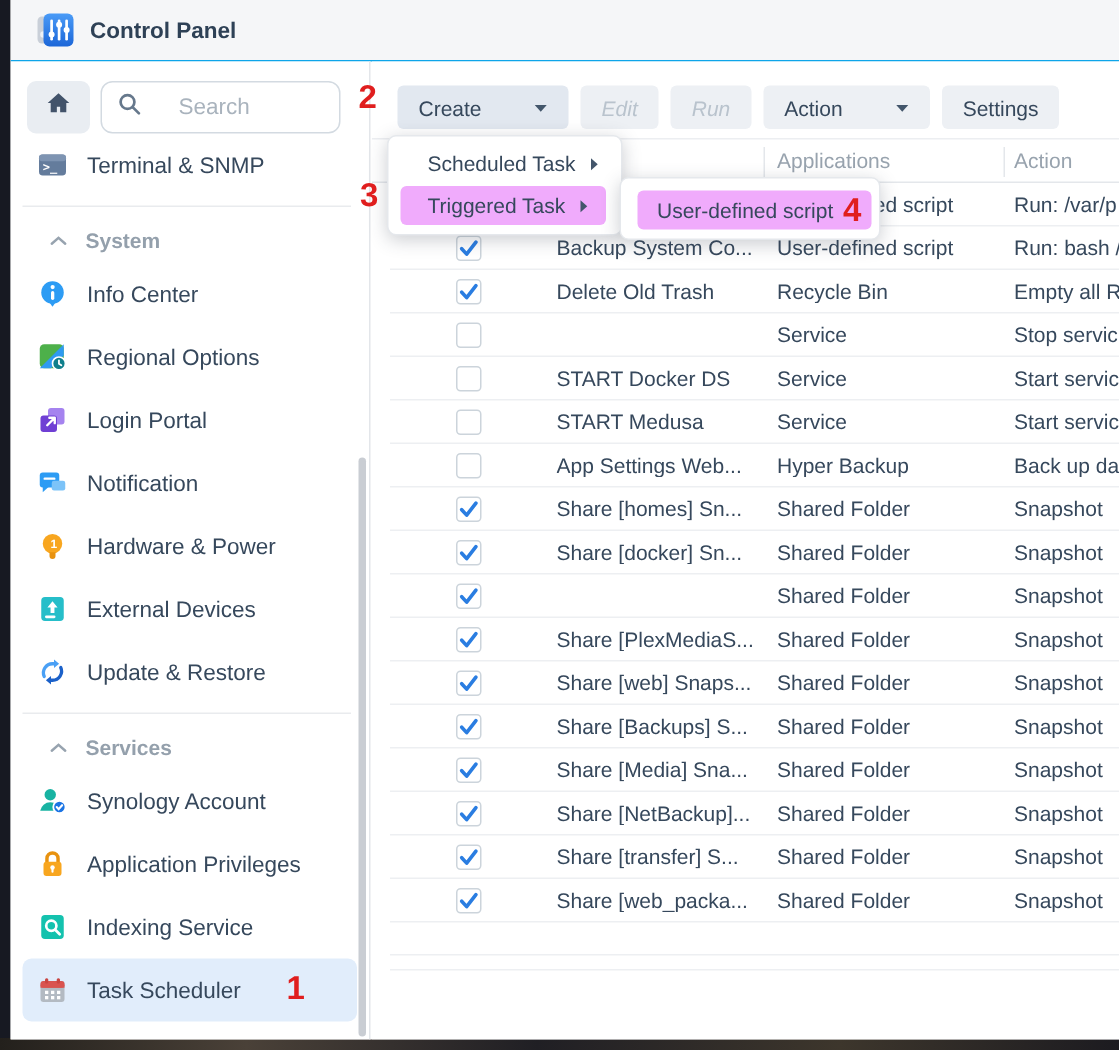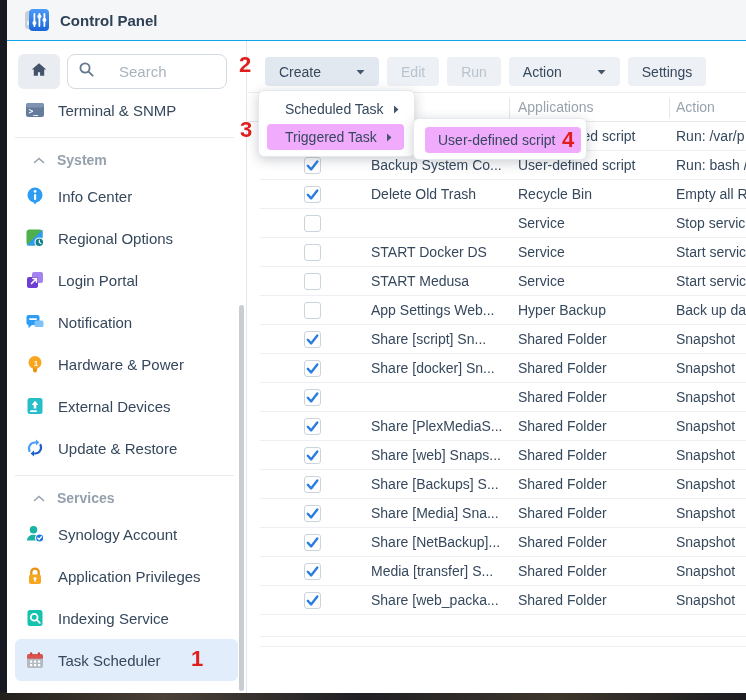--- a/index.html
+++ b/index.html
@@ -67,21 +67,21 @@
   }
   
   .main { position:absolute; left:241px; top:41px; right:0; bottom:0; background:#fff; overflow:hidden; }
   .toolbar { position:absolute; top:16px; left:17px; display:flex; gap:8px; }
   .btn {
     height:29px; border:none; border-radius:4px; background:#edf0f4;
     color:#36485c; font-size:14px; font-family:inherit; padding:0 14px;
     display:flex; align-items:center; cursor:pointer;gap:27px;
   }
   .btn.active { background:#e2e8f0; }
-  .btn.disabled { color:#b9c3cd; cursor:default; }
+  .btn.disabled { color:#b9c3cd; cursor:default;font-style:italic; }
   .btn .caret { margin-left:8px; display:flex; }
   .grid-header {
     position:absolute; top:51px; left:0; right:0; height:30px;
     border-top:1px solid #eceef1; border-bottom:1px solid #e4e7eb; background:#fff;
   }
   .grid-header .hcell { position:absolute; top:6px; font-size:14px; color:#98a3ae; cursor:pointer; }
   .hcell.col-name { left:123px; }
   .hcell.col-apps { left:270px; }
   .hcell.col-action { left:428px; }
   .hsep { position:absolute; top:5px; width:1px; height:20px; background:#e4e7eb; }
@@ -426,21 +426,21 @@
     <span class="cell c-name">App Settings Web...</span>
     <span class="cell c-app">Hyper Backup</span>
     <span class="cell c-action">Back up da</span>
   </div>
         <div class="grid-row">
     <span class="checkbox">
             <svg width="15" height="15" viewBox="0 0 15 15">
               <path d="M2.8 7.8l3.3 3.6L12.3 3.4" fill="none" stroke="#2a7de1" stroke-width="2.4" stroke-linecap="round" stroke-linejoin="round"></path>
             </svg>
           </span>
-    <span class="cell c-name">Share [script] Sn...</span>
+    <span class="cell c-name">Share [homes] Sn...</span>
     <span class="cell c-app">Shared Folder</span>
     <span class="cell c-action">Snapshot</span>
   </div>
         <div class="grid-row">
     <span class="checkbox">
             <svg width="15" height="15" viewBox="0 0 15 15">
               <path d="M2.8 7.8l3.3 3.6L12.3 3.4" fill="none" stroke="#2a7de1" stroke-width="2.4" stroke-linecap="round" stroke-linejoin="round"></path>
             </svg>
           </span>
     <span class="cell c-name">Share [docker] Sn...</span>
@@ -505,21 +505,21 @@
     <span class="cell c-name">Share [NetBackup]...</span>
     <span class="cell c-app">Shared Folder</span>
     <span class="cell c-action">Snapshot</span>
   </div>
         <div class="grid-row">
     <span class="checkbox">
             <svg width="15" height="15" viewBox="0 0 15 15">
               <path d="M2.8 7.8l3.3 3.6L12.3 3.4" fill="none" stroke="#2a7de1" stroke-width="2.4" stroke-linecap="round" stroke-linejoin="round"></path>
             </svg>
           </span>
-    <span class="cell c-name">Media [transfer] S...</span>
+    <span class="cell c-name">Share [transfer] S...</span>
     <span class="cell c-app">Shared Folder</span>
     <span class="cell c-action">Snapshot</span>
   </div>
         <div class="grid-row">
     <span class="checkbox">
             <svg width="15" height="15" viewBox="0 0 15 15">
               <path d="M2.8 7.8l3.3 3.6L12.3 3.4" fill="none" stroke="#2a7de1" stroke-width="2.4" stroke-linecap="round" stroke-linejoin="round"></path>
             </svg>
           </span>
     <span class="cell c-name">Share [web_packa...</span>

